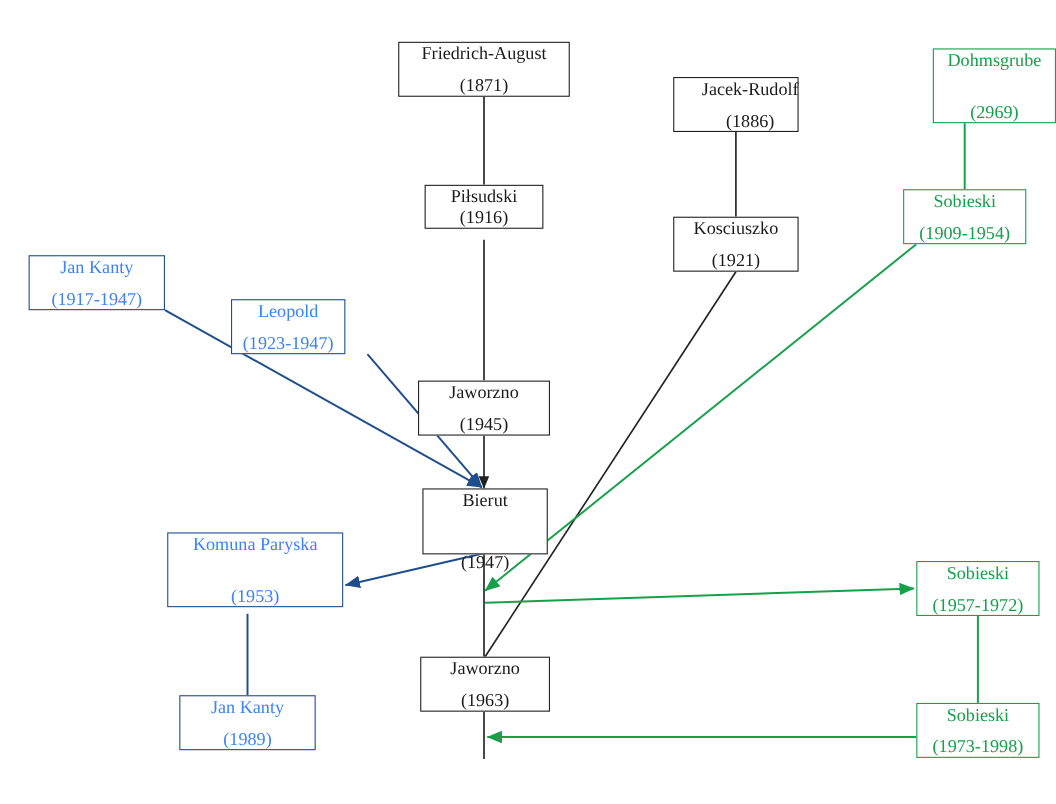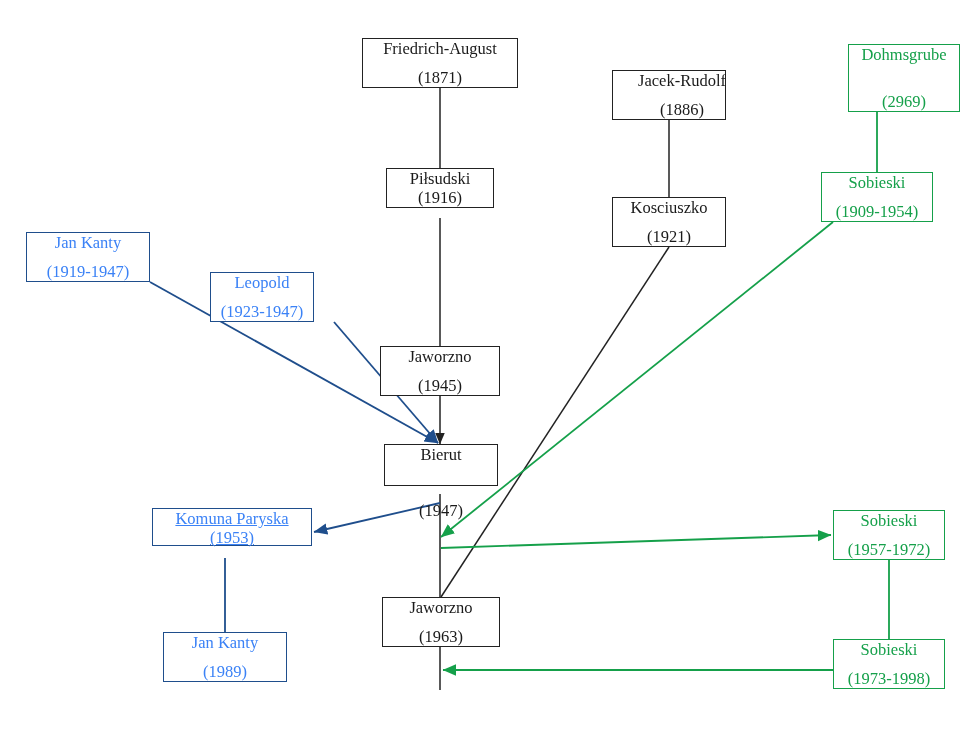--- a/index.html
+++ b/index.html
@@ -93,45 +93,45 @@
         <span class="yr">(1871)</span>
       </div>
       <div class="node black" style="left: 386px; top: 168px; width: 108px; height: 40px;">
         <span class="nm">Piłsudski</span>
         <span class="yr">(1916)</span>
       </div>
       <div class="node black" style="left: 380px; top: 346px; width: 120px; height: 50px;">
         <span class="nm">Jaworzno</span>
         <span class="yr">(1945)</span>
       </div>
-      <div class="node black" style="left: 384px; top: 444px; width: 114px; height: 42px; gap: 37px;">
+      <div class="node black" style="left: 384px; top: 444px; width: 114px; height: 60px; gap: 37px;">
         <span class="nm">Bierut</span>
         <span class="yr">(1947)</span>
       </div>
       <div class="node black" style="left: 382px; top: 597px; width: 118px; height: 50px;">
         <span class="nm">Jaworzno</span>
         <span class="yr">(1963)</span>
       </div>
       <div class="node black" style="left: 612px; top: 70px; width: 114px; height: 50px; padding-left: 26px;">
         <span class="nm">Jacek-Rudolf</span>
         <span class="yr">(1886)</span>
       </div>
       <div class="node black" style="left: 612px; top: 197px; width: 114px; height: 50px;">
         <span class="nm">Kosciuszko</span>
         <span class="yr">(1921)</span>
       </div>
       <div class="node blue" style="left: 26px; top: 232px; width: 124px; height: 50px;">
         <span class="nm">Jan Kanty</span>
-        <span class="yr">(1919-1947)</span>
+        <span class="yr">(1917-1947)</span>
       </div>
       <div class="node blue" style="left: 210px; top: 272px; width: 104px; height: 50px;">
         <span class="nm">Leopold</span>
         <span class="yr">(1923-1947)</span>
       </div>
-      <div class="node blue" style="left: 152px; top: 508px; width: 160px; height: 38px; text-decoration: underline;">
+      <div class="node blue" style="left: 152px; top: 484px; width: 160px; height: 68px;">
         <span class="nm">Komuna Paryska</span>
         <span class="yr">(1953)</span>
       </div>
       <div class="node blue" style="left: 163px; top: 632px; width: 124px; height: 50px;">
         <span class="nm">Jan Kanty</span>
         <span class="yr">(1989)</span>
       </div>
       <div class="node green" style="left: 821px; top: 44px; width: 112px; height: 68px; margin-left: 27px;">
         <span class="nm">Dohmsgrube</span>
         <span class="yr">(2969)</span>

